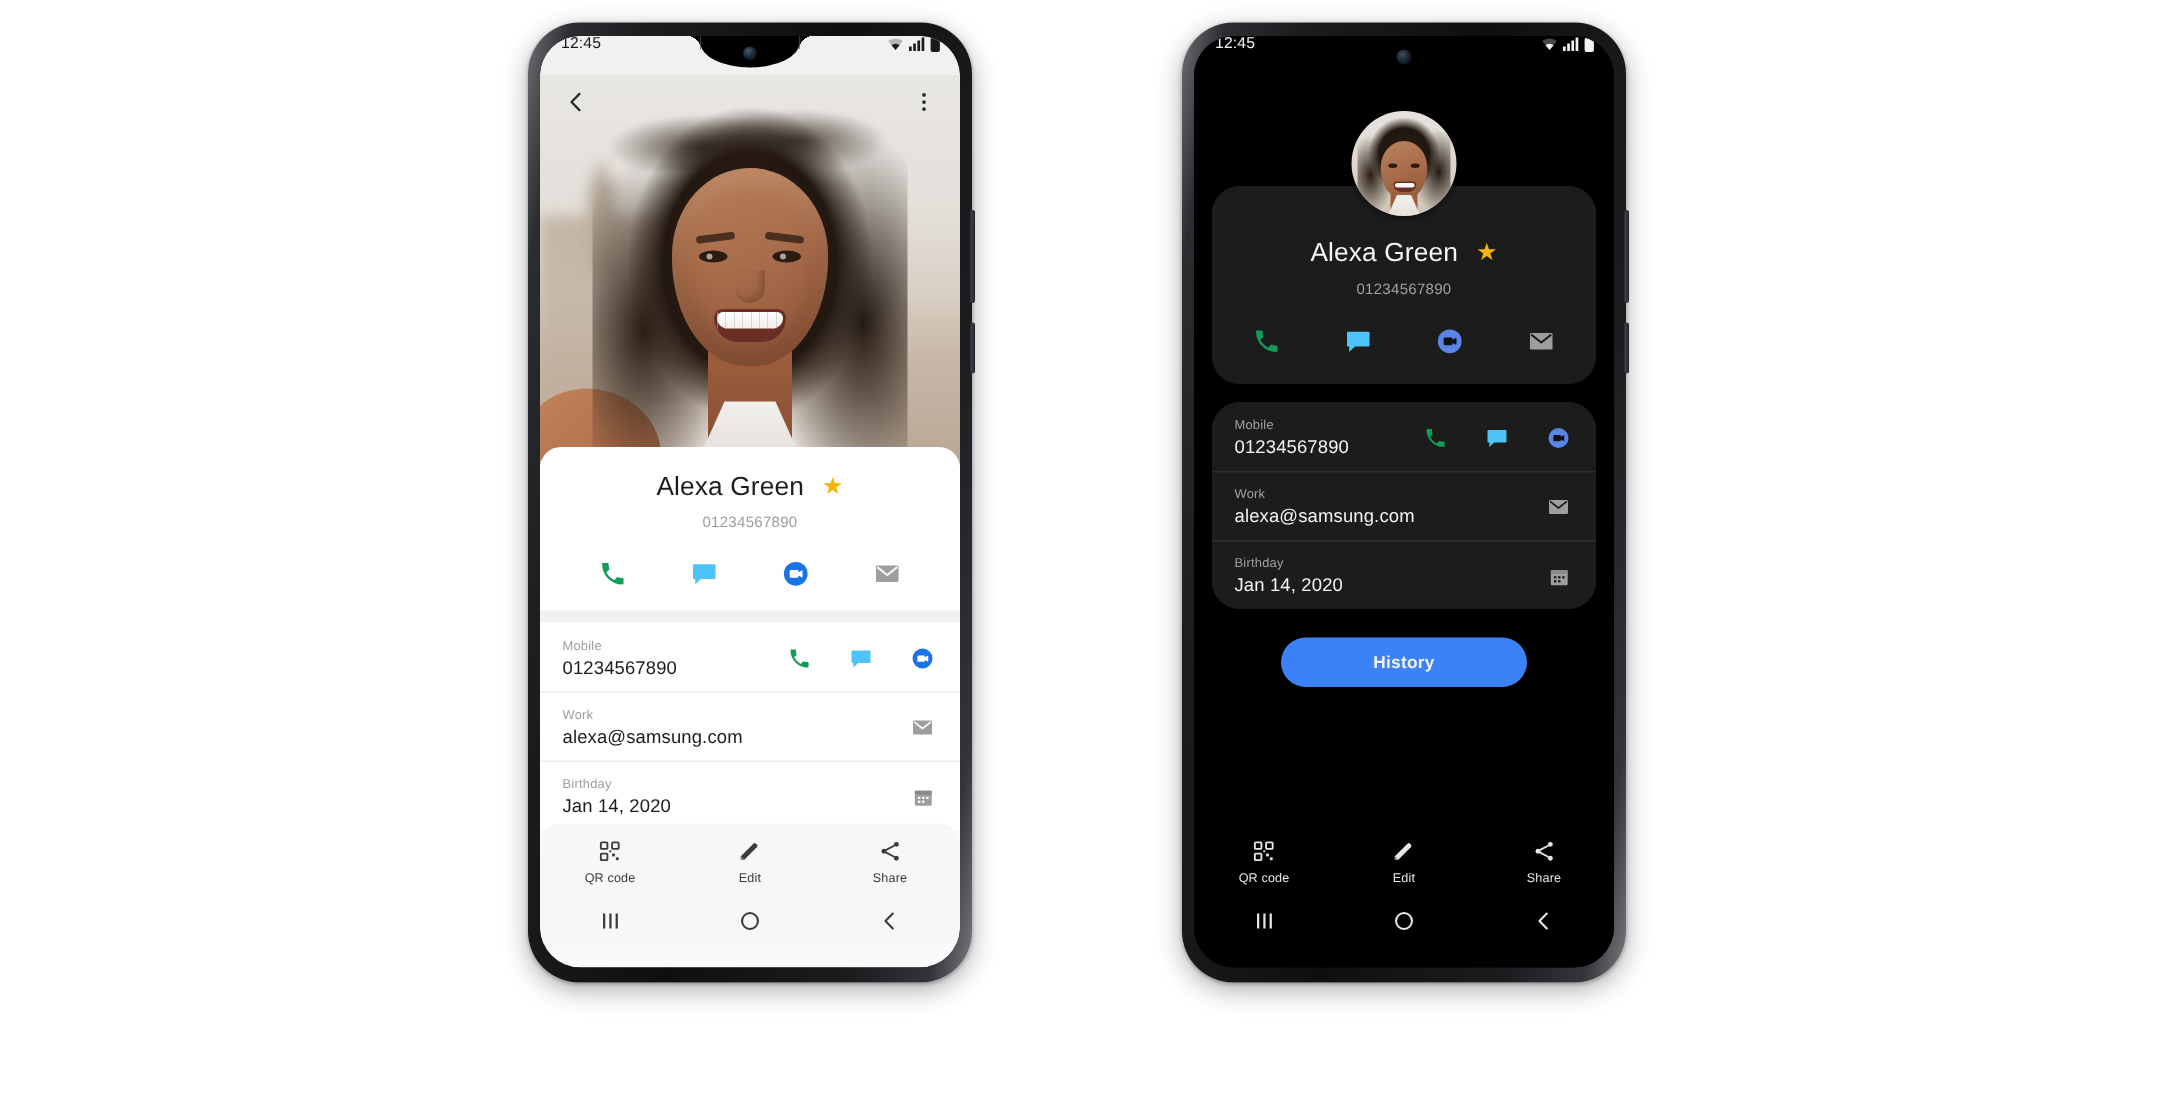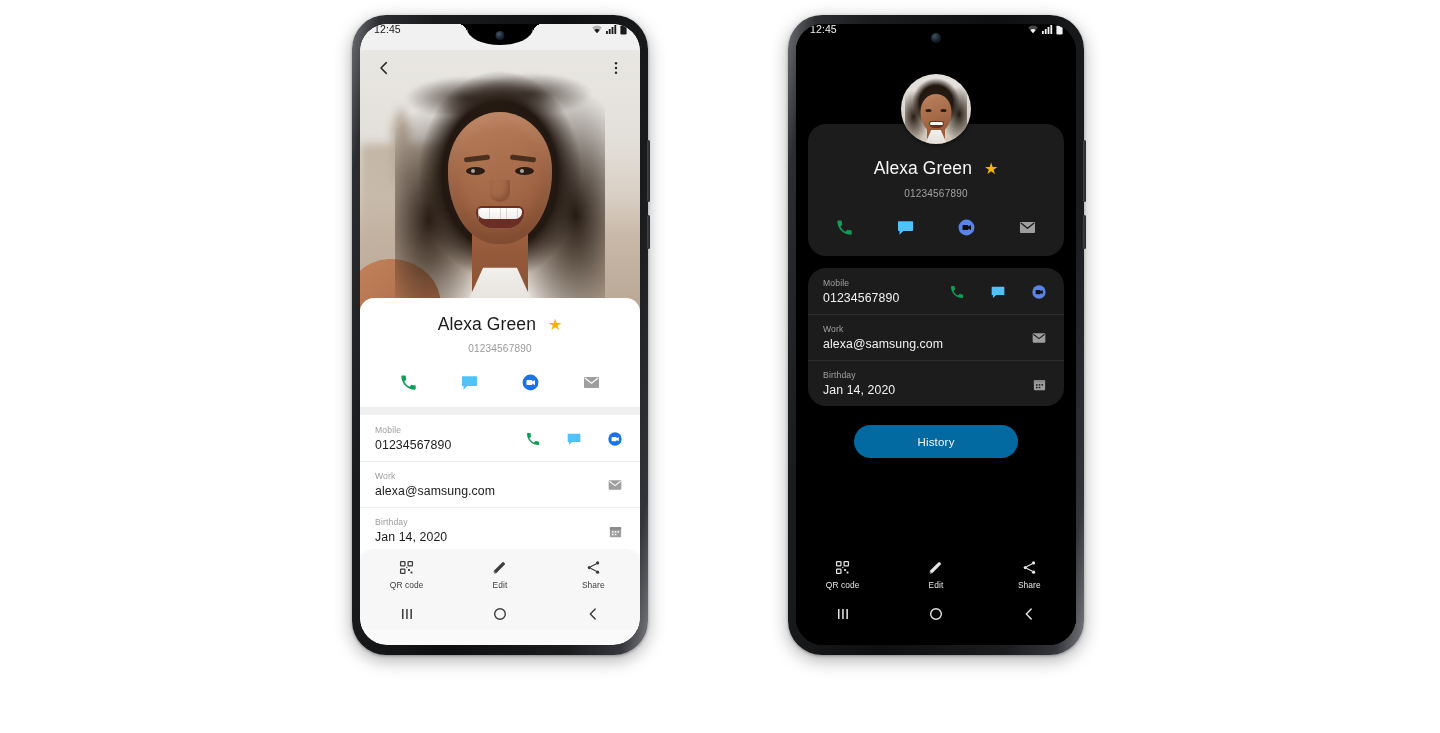--- a/index.html
+++ b/index.html
@@ -292,22 +292,22 @@
     margin: 12px 12px 0; background:#1c1c1c; border-radius:18px;
     overflow:hidden;
   }
   .list-dark .row + .row { border-top:1px solid #2e2e2e; }
   .dark .row-lbl { color:#a0a0a0; }
   .dark .row-val { color:#f2f2f2; }
 
   .history-wrap { display:flex; justify-content:center; margin-top:19px; }
   .history-btn {
     width:164px; height:33px; border-radius:17px;
-    background:#0369a1; color:#f4f4f4;
-    font-size:11.5px; font-weight:normal; letter-spacing:.2px;
+    background:#3b82f6; color:#f4f4f4;
+    font-size:11.5px; font-weight:bold; letter-spacing:.2px;
     display:flex; align-items:center; justify-content:center;
     border:none; cursor:pointer;
     font-family:"Liberation Sans", sans-serif;
   }
 </style>
 </head>
 <body>
 
 <div class="stage">
 

